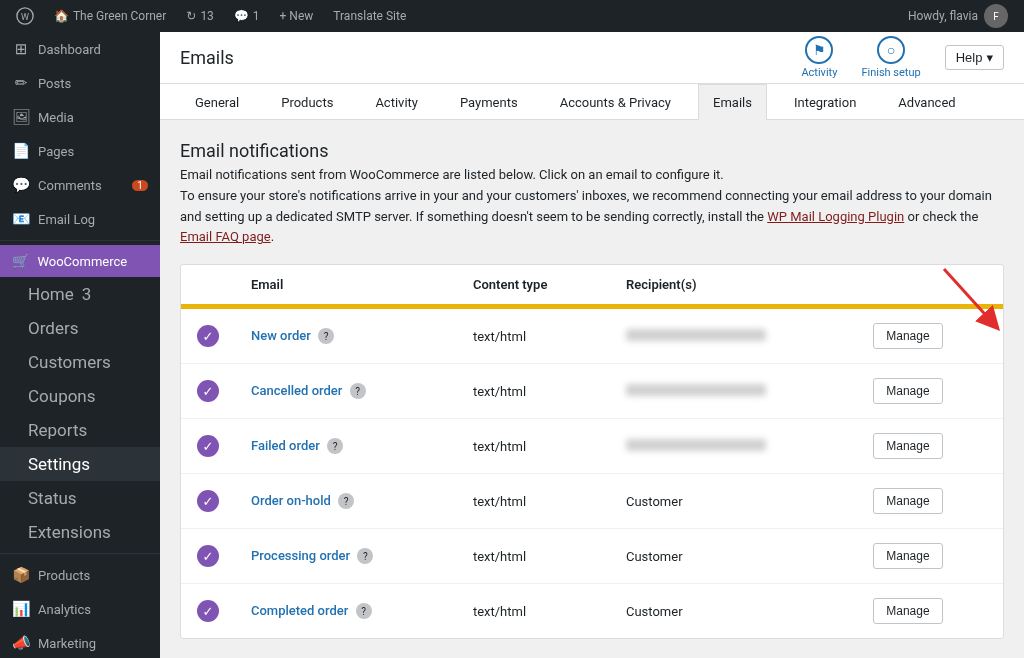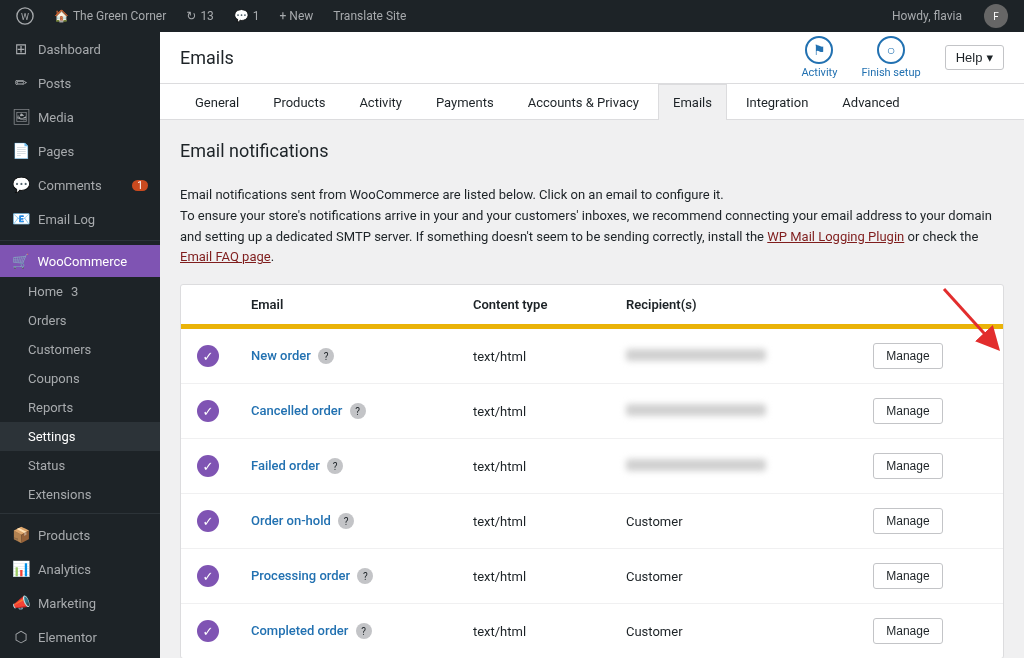--- a/index.html
+++ b/index.html
@@ -14,21 +14,21 @@
       padding: 0 8px;
       gap: 4px;
       color: #a7aaad;
       font-size: 12px;
       position: fixed;
       top: 0; left: 0; right: 0;
       z-index: 100;
     }
     .admin-bar .bar-item { display: flex; align-items: center; gap: 4px; padding: 0 8px; height: 32px; cursor: pointer; color: #a7aaad; }
     .admin-bar .bar-separator { flex: 1; }
-    .admin-bar .howdy { color: #a7aaad; display: flex; align-items: center; gap: 22px; }
+    .admin-bar .howdy { color: #a7aaad; display: flex; align-items: center; gap: 6px; }
     .admin-bar .avatar { width: 24px; height: 24px; border-radius: 50%; background: #666; display: flex; align-items: center; justify-content: center; color: #fff; font-size: 10px; }
 
     
     .layout { display: flex; margin-top: 32px; min-height: calc(100vh - 32px); }
 
     
     .sidebar {
       width: 160px;
       background: #1d2327;
       flex-shrink: 0;
@@ -55,21 +55,21 @@
       background: #7f54b3;
       color: #fff;
       font-size: 13px;
       cursor: pointer;
     }
     .woo-sub-item {
       display: flex; align-items: center; gap: 8px;
       padding: 7px 12px 7px 28px;
       color: #a7aaad;
       cursor: pointer;
-      font-size: 13px;
+      font-size: 17px;
     }
     .woo-sub-item.active { color: #fff; background: #2c3338; }
 
     
     .main-content {
       flex: 1;
       background: #f0f0f1;
       padding: 0;
       overflow: auto;
     }
@@ -99,21 +99,21 @@
       padding: 4px 10px; cursor: pointer; display: flex; align-items: flex-end; gap: 4px;
       font-size: 13px; color: #1d2327;
     }
 
     
     .settings-tabs {
       background: #fff;
       border-bottom: 1px solid #dcdcde;
       padding: 0 20px;
       display: flex;
-      gap: 4px;
+      gap: 12px;
       flex-wrap: wrap;
     }
     .tab-item {
       padding: 10px 14px;
       border: 1px solid transparent;
       border-bottom: none;
       cursor: pointer;
       font-size: 13px;
       color: #1d2327;
       text-decoration: none;
@@ -121,21 +121,21 @@
     }
     .tab-item.active {
       background: #f0f0f1;
       border-color: #dcdcde;
       border-bottom-color: #f0f0f1;
       color: #1d2327;
     }
 
     
     .content-area { padding: 20px; }
-    .section-title { font-size: 18px; font-weight: 400; margin-bottom: 24px; }
+    .section-title { font-size: 18px; font-weight: 400; margin-bottom: 4px; }
     .description { font-size: 13px; color: #1d2327; line-height: 1.6; margin-bottom: 16px; }
     .description a { color: #7f1d1d; text-decoration: underline; }
 
     
     .email-table-wrapper {
       background: #fff;
       border: 1px solid #dcdcde;
       border-radius: 3px;
     }
     .email-table {

